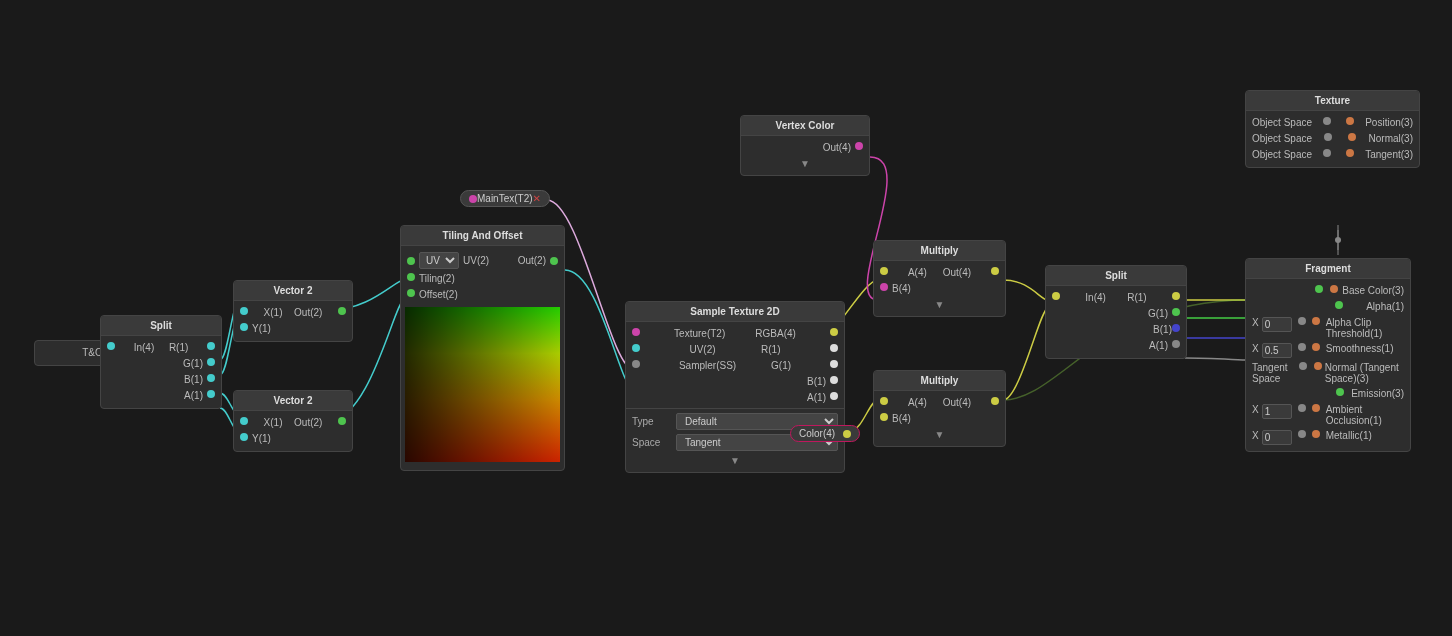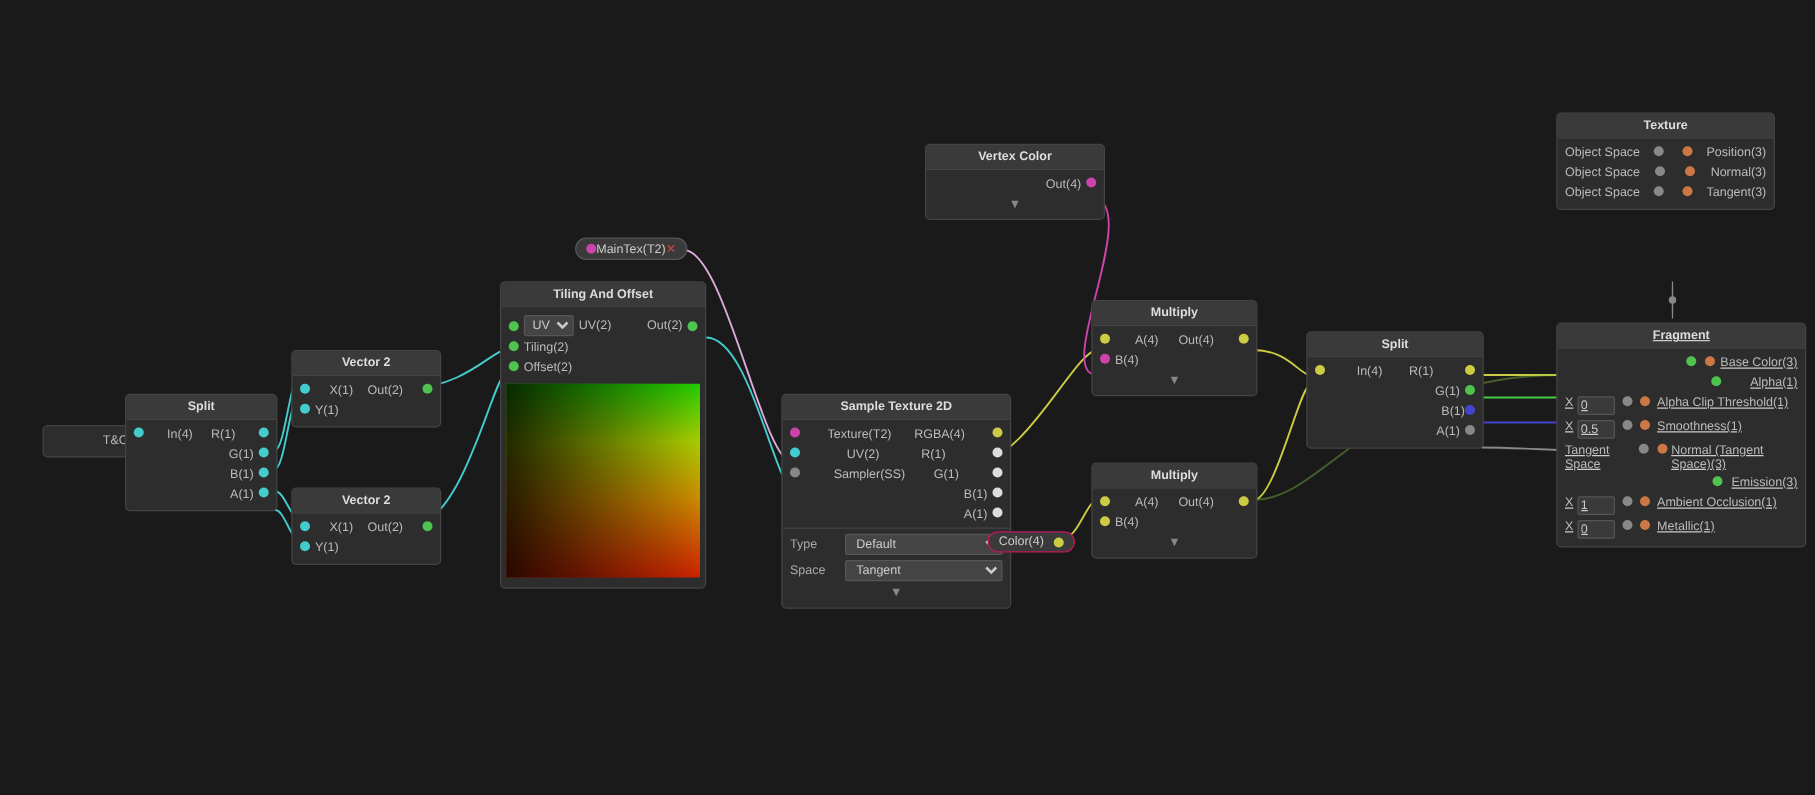--- a/index.html
+++ b/index.html
@@ -294,21 +294,21 @@
         <span class="port-dot green left"></span>
         <span class="port-label">Offset(2)</span>
       </div>
 
       <div style="width:155px;height:155px;margin:4px auto;background:linear-gradient(to top, #cc2200 0%, #cc8800 40%, #aacc00 70%, #22cc00 100%);position:relative;">
         <div style="position:absolute;inset:0;background:linear-gradient(to right, rgba(0,0,0,0.8) 0%, rgba(0,0,0,0) 100%);"></div>
       </div>
     </div>
   </div>
 
-  <div class="node sample-texture" style="left:625px;top:315px;width:184px;">
+  <div class="node sample-texture" style="left:625px;top:301px;width:220px;">
     <div class="node-title">Sample Texture 2D</div>
     <div class="node-body">
       <div class="port-row both">
         <span class="port-dot pink left"></span>
         <span class="port-label">Texture(T2)</span>
         <span class="port-label">RGBA(4)</span>
         <span class="port-dot yellow right"></span>
       </div>
       <div class="port-row both">
         <span class="port-dot cyan left"></span>
@@ -345,21 +345,21 @@
       </div>
       <div class="expand-arrow">▼</div>
     </div>
   </div>
 
   <div style="position:absolute;left:790px;top:425px;display:flex;align-items:center;gap:4px;background:#3a3a3a;border:1px solid #be185d;border-radius:10px;padding:2px 8px;">
     <span style="font-size:10px;color:#ccc;">Color(4)</span>
     <span class="port-dot yellow right"></span>
   </div>
 
-  <div class="node vertex-color-node" style="left:740px;top:115px;width:144px;">
+  <div class="node vertex-color-node" style="left:740px;top:115px;width:130px;">
     <div class="node-title">Vertex Color</div>
     <div class="node-body">
       <div class="port-row output">
         <span class="port-label">Out(4)</span>
         <span class="port-dot pink right"></span>
       </div>
       <div class="expand-arrow">▼</div>
     </div>
   </div>
 
@@ -446,21 +446,21 @@
         <span class="port-label" style="margin-left:3px;">Tangent(3)</span>
       </div>
     </div>
   </div>
 
   <svg style="position:absolute;left:1330px;top:225px;width:20px;height:30px;pointer-events:none;">
     <line x1="8" y1="0" x2="8" y2="30" stroke="#888" stroke-width="1"></line>
     <circle cx="8" cy="15" r="3" fill="#888"></circle>
   </svg>
 
-  <div class="node fragment-node" style="left:1245px;top:258px;width:200px;text-decoration:underline;">
+  <div class="node fragment-node" style="left:1245px;top:258px;width:166px;">
     <div class="node-title">Fragment</div>
     <div class="node-body">
 
       <div class="port-row" style="justify-content:flex-end;">
         <span class="port-dot green" style="margin-right:3px;"></span>
         <span class="port-dot orange right"></span>
         <span class="port-label" style="margin-left:4px;">Base Color(3)</span>
       </div>
 
       <div class="port-row" style="justify-content:flex-end;">

